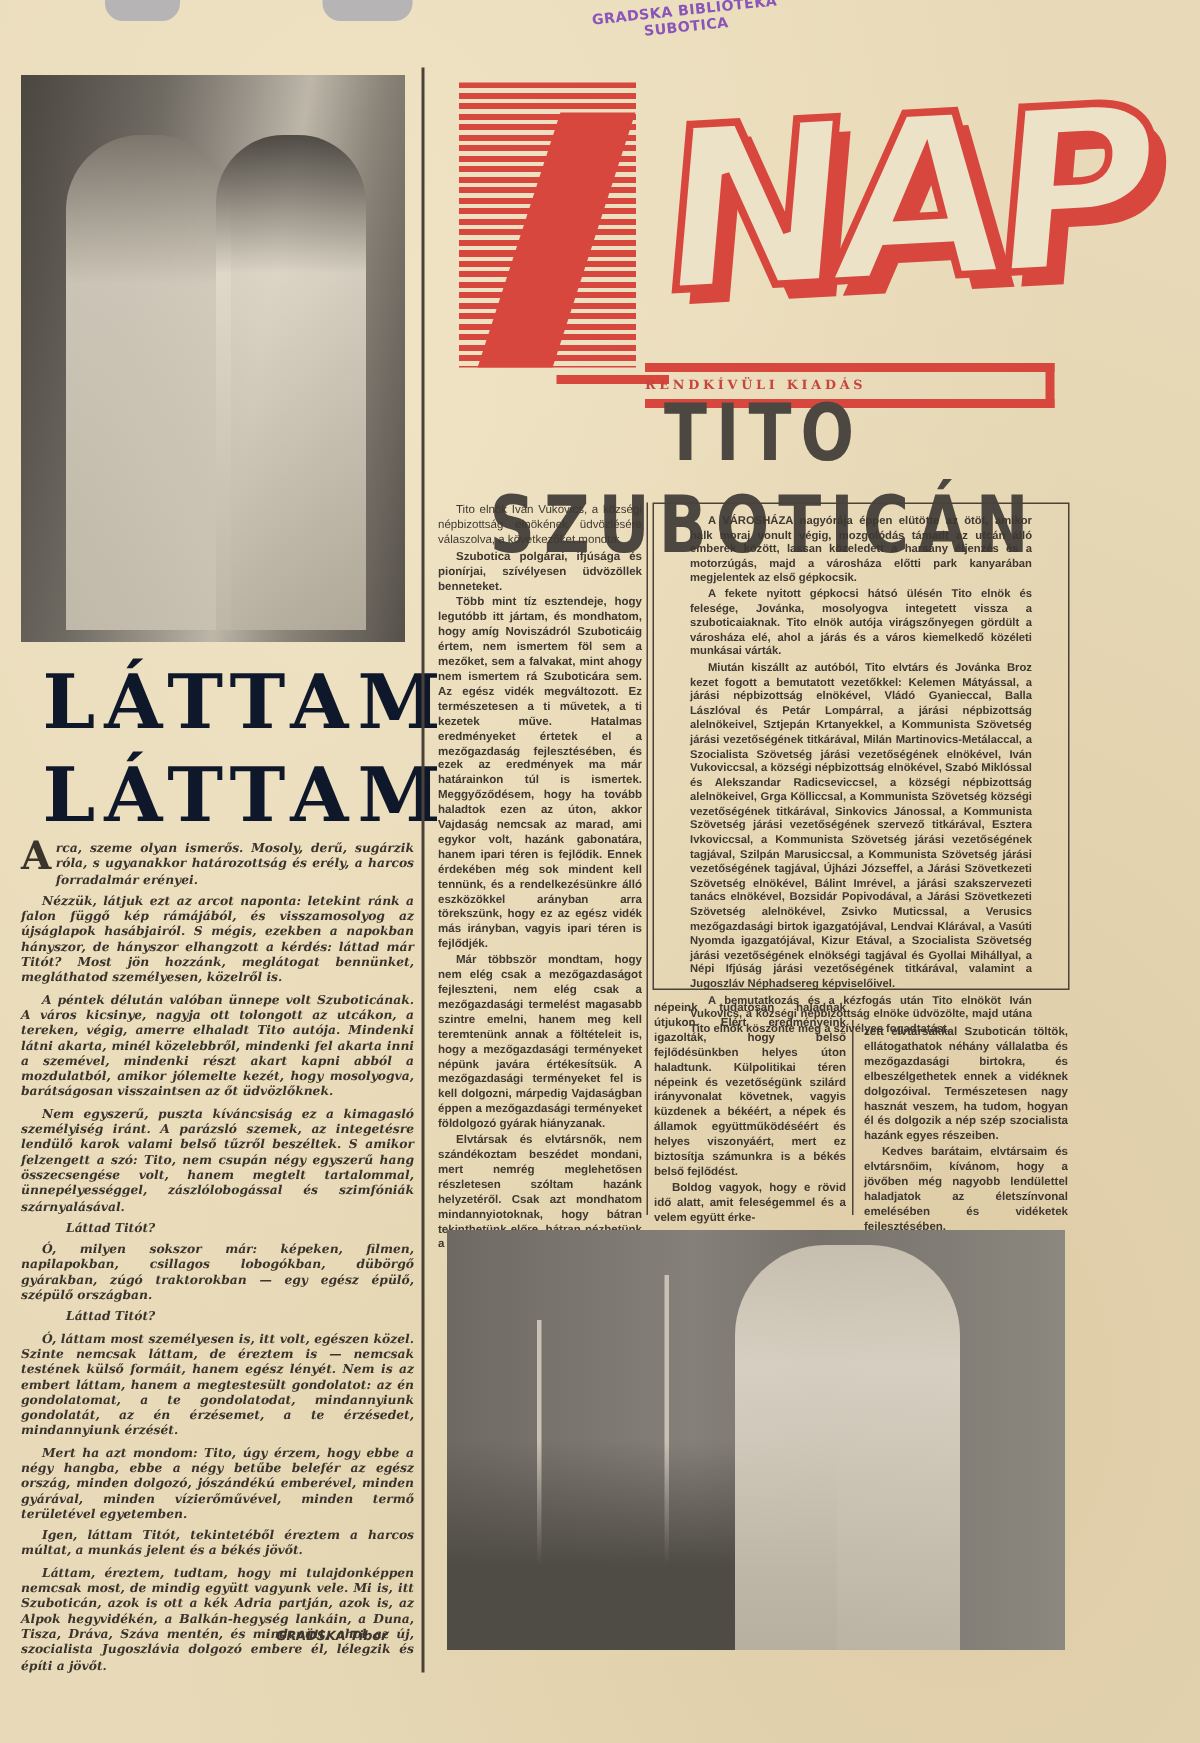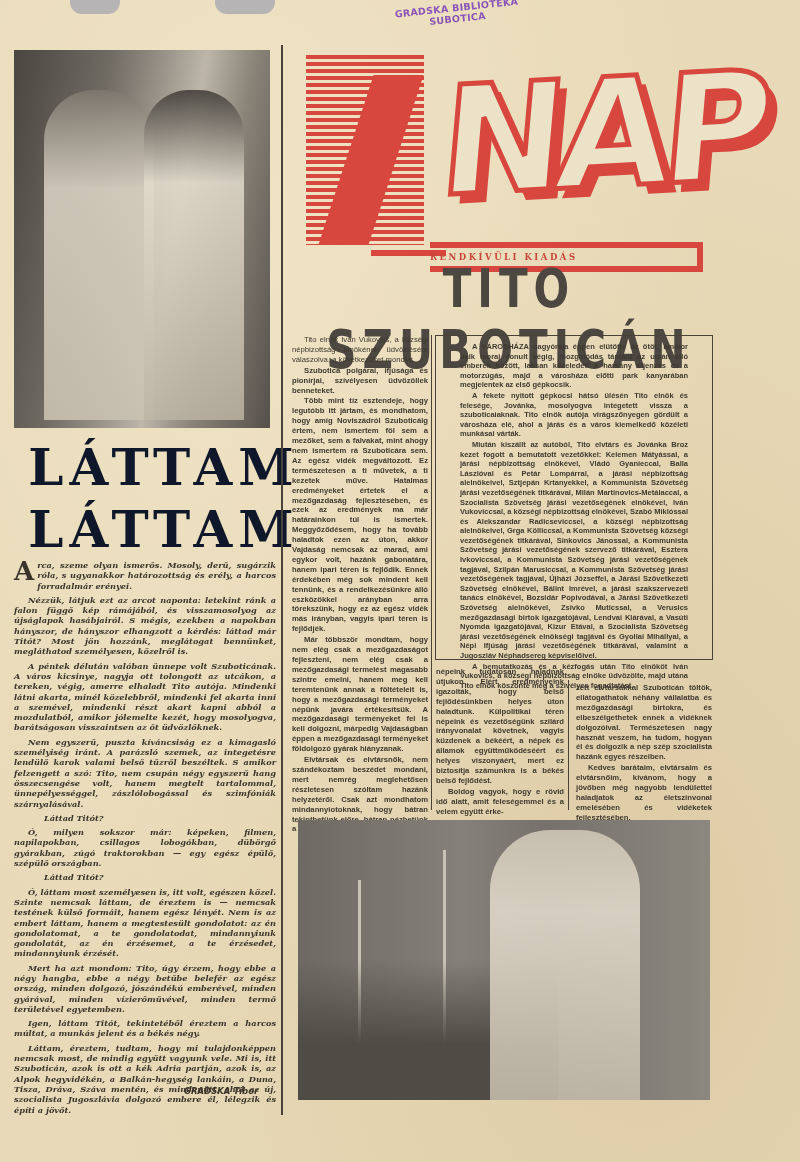--- a/index.html
+++ b/index.html
@@ -107,21 +107,21 @@
 <div class="article-left">
   <p class="first">Arca, szeme olyan ismerős. Mosoly, derű, sugárzik róla, s ugyanakkor határozottság és erély, a harcos forradalmár erényei.</p>
   <p>Nézzük, látjuk ezt az arcot naponta: letekint ránk a falon függő kép rámájából, és visszamosolyog az újságlapok hasábjairól. S mégis, ezekben a napokban hányszor, de hányszor elhangzott a kérdés: láttad már Titót? Most jön hozzánk, meglátogat bennünket, megláthatod személyesen, közelről is.</p>
   <p>A péntek délután valóban ünnepe volt Szuboticának. A város kicsinye, nagyja ott tolongott az utcákon, a tereken, végig, amerre elhaladt Tito autója. Mindenki látni akarta, minél közelebbről, mindenki fel akarta inni a szemével, mindenki részt akart kapni abból a mozdulatból, amikor jólemelte kezét, hogy mosolyogva, barátságosan visszaintsen az őt üdvözlőknek.</p>
   <p>Nem egyszerű, puszta kíváncsiság ez a kimagasló személyiség iránt. A parázsló szemek, az integetésre lendülő karok valami belső tűzről beszéltek. S amikor felzengett a szó: Tito, nem csupán négy egyszerű hang összecsengése volt, hanem megtelt tartalommal, ünnepélyességgel, zászlólobogással és szimfóniák szárnyalásával.</p>
   <p class="q">Láttad Titót?</p>
   <p>Ó, milyen sokszor már: képeken, filmen, napilapokban, csillagos lobogókban, dübörgő gyárakban, zúgó traktorokban — egy egész épülő, szépülő országban.</p>
   <p class="q">Láttad Titót?</p>
   <p>Ó, láttam most személyesen is, itt volt, egészen közel. Szinte nemcsak láttam, de éreztem is — nemcsak testének külső formáit, hanem egész lényét. Nem is az embert láttam, hanem a megtestesült gondolatot: az én gondolatomat, a te gondolatodat, mindannyiunk gondolatát, az én érzésemet, a te érzésedet, mindannyiunk érzését.</p>
   <p>Mert ha azt mondom: Tito, úgy érzem, hogy ebbe a négy hangba, ebbe a négy betűbe belefér az egész ország, minden dolgozó, jószándékú emberével, minden gyárával, minden vízierőművével, minden termő területével egyetemben.</p>
-  <p>Igen, láttam Titót, tekintetéből éreztem a harcos múltat, a munkás jelent és a békés négy.</p>
+  <p>Igen, láttam Titót, tekintetéből éreztem a harcos múltat, a munkás jelent és a békés jövőt.</p>
   <p>Láttam, éreztem, tudtam, hogy mi tulajdonképpen nemcsak most, de mindig együtt vagyunk vele. Mi is, itt Szuboticán, azok is ott a kék Adria partján, azok is, az Alpok hegyvidékén, a Balkán-hegység lankáin, a Duna, Tisza, Dráva, Száva mentén, és mindenütt, ahol az új, szocialista Jugoszlávia dolgozó embere él, lélegzik és építi a jövőt.</p>
 
 </div>
 <div class="byline">GRADSKA Tibor</div>
 
 <div class="vrule" style="left:281px;top:45px;height:1070px;"></div>
 
 <div class="mast">
   <div class="mast-seven"></div>
   <div class="mast-seven-diag"></div>

